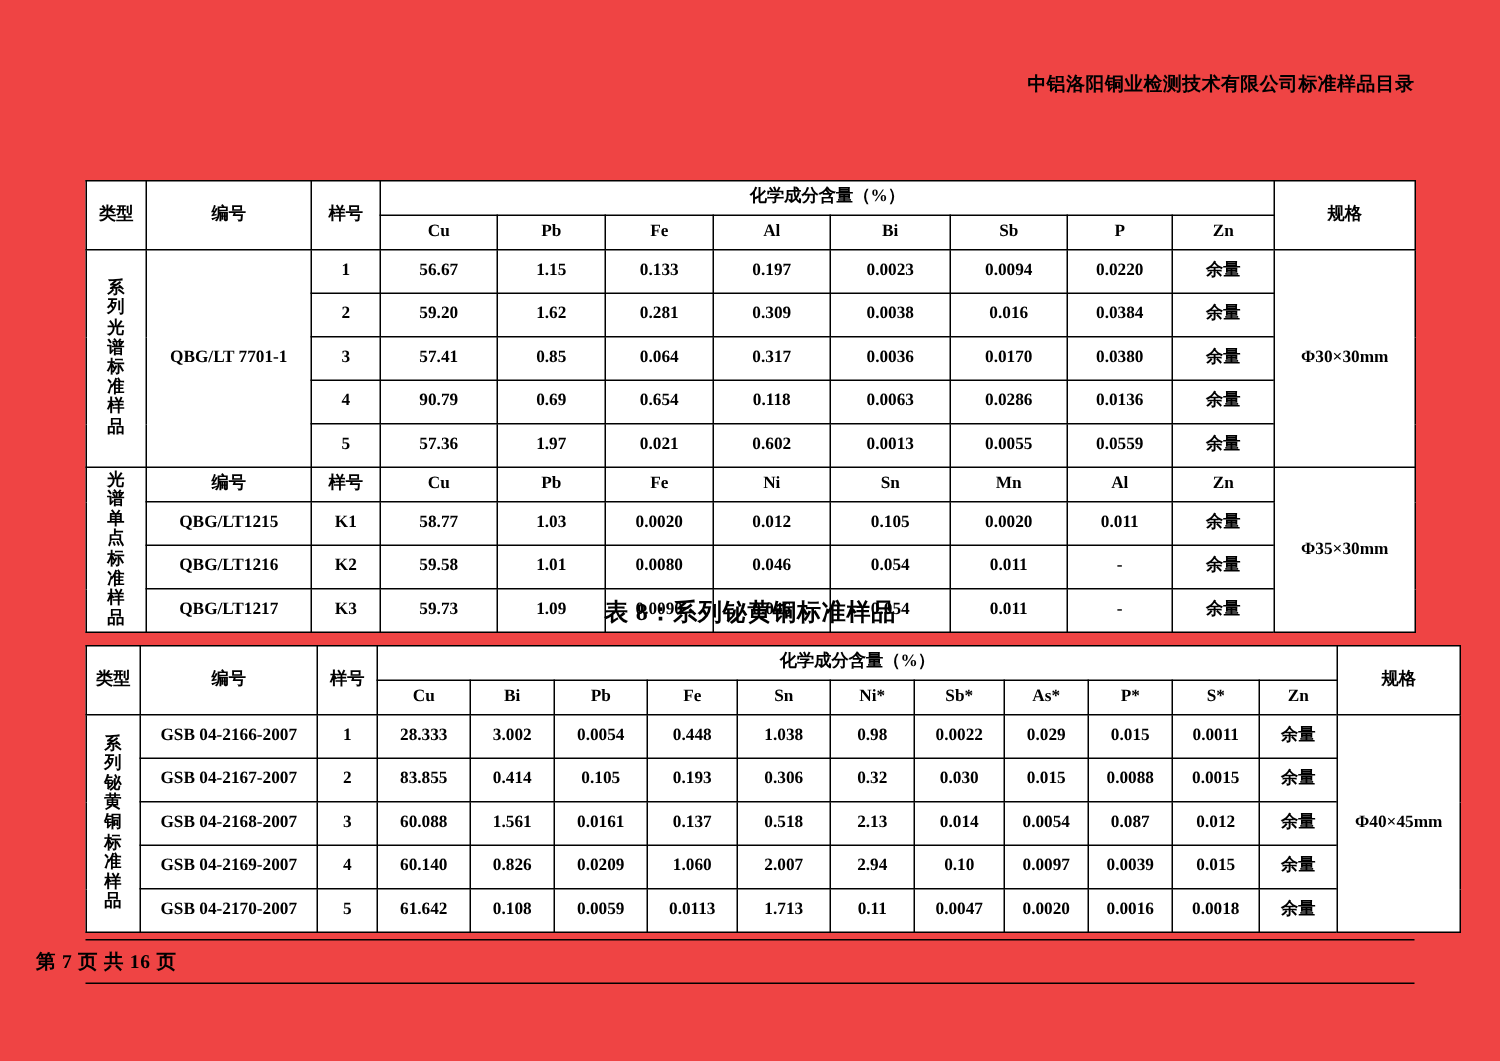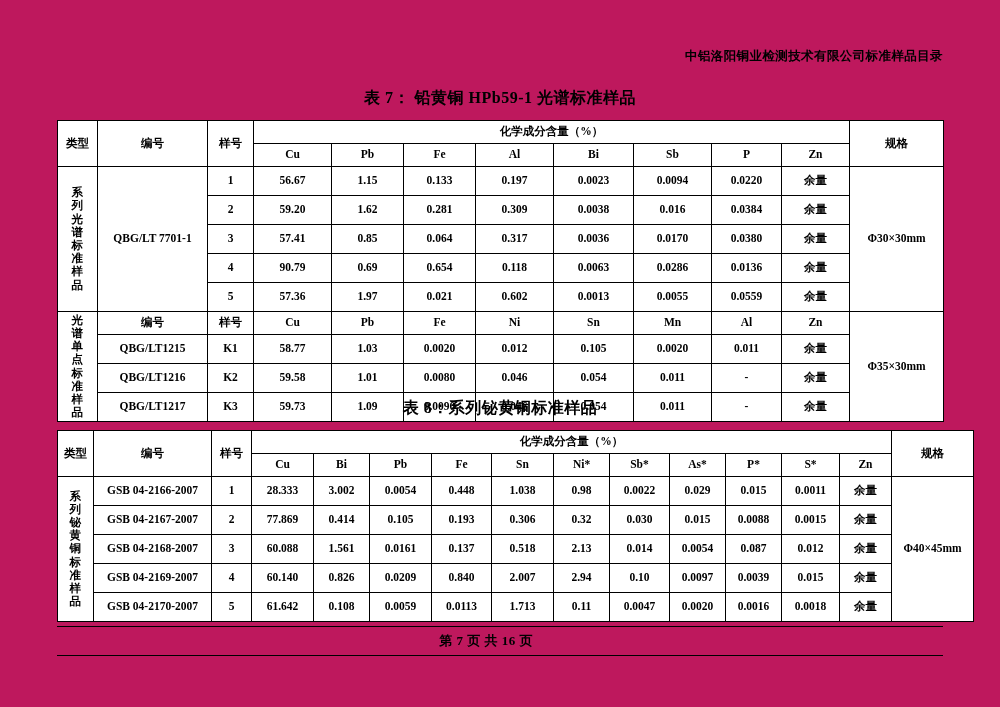--- a/index.html
+++ b/index.html
@@ -4,21 +4,21 @@
 <style>
   html, body {
     margin: 0;
     padding: 0;
     background: #f0f0ee;
   }
   .page {
     position: relative;
     width: 1000px;
     height: 707px;
-    background: #be185d;
+    background: #ef4444;
     margin: 0 auto;
     font-family: "Liberation Serif", serif;
     color: #000;
     overflow: hidden;
     box-sizing: border-box;
   }
   .header-line {
     position: absolute;
     top: 48px;
     right: 57px;
@@ -85,25 +85,25 @@
     height: 28px;
   }
   td.hdr {
     height: 22px;
   }
   .footer {
     position: absolute;
     left: 0;
     width: 972px;
     top: 632px;
-    text-align: center;
     font-weight: bold;
     font-size: 13px;
     font-family: "Liberation Serif", serif;
     letter-spacing: 0.5px;
+    padding-left: 24px;
   }
   .footer-rule {
     position: absolute;
     left: 57px;
     width: 886px;
     top: 626px;
     border-top: 1px solid #000;
     height: 0;
   }
   .footer-rule2 {
@@ -115,21 +115,20 @@
     height: 0;
   }
 </style>
 </head>
 <body>
 
 <div class="page">
 
   <div class="header-line">中铝洛阳铜业检测技术有限公司标准样品目录</div>
 
-  <div class="table-title title7">表 7：  铅黄铜 HPb59-1 光谱标准样品</div>
 
   <table class="doc tbl7">
     <colgroup>
       <col style="width:40px">
       <col style="width:110px">
       <col style="width:46px">
       <col style="width:78px">
       <col style="width:72px">
       <col style="width:72px">
       <col style="width:78px">
@@ -331,21 +330,21 @@
         <td class="rowh">0.0022</td>
         <td class="rowh">0.029</td>
         <td class="rowh">0.015</td>
         <td class="rowh">0.0011</td>
         <td class="rowh">余量</td>
         <td class="rowh" rowspan="5">Φ40×45mm</td>
       </tr>
       <tr>
         <td class="rowh">GSB 04-2167-2007</td>
         <td class="rowh">2</td>
-        <td class="rowh">77.869</td>
+        <td class="rowh">83.855</td>
         <td class="rowh">0.414</td>
         <td class="rowh">0.105</td>
         <td class="rowh">0.193</td>
         <td class="rowh">0.306</td>
         <td class="rowh">0.32</td>
         <td class="rowh">0.030</td>
         <td class="rowh">0.015</td>
         <td class="rowh">0.0088</td>
         <td class="rowh">0.0015</td>
         <td class="rowh">余量</td>
@@ -364,21 +363,21 @@
         <td class="rowh">0.087</td>
         <td class="rowh">0.012</td>
         <td class="rowh">余量</td>
       </tr>
       <tr>
         <td class="rowh">GSB 04-2169-2007</td>
         <td class="rowh">4</td>
         <td class="rowh">60.140</td>
         <td class="rowh">0.826</td>
         <td class="rowh">0.0209</td>
-        <td class="rowh">0.840</td>
+        <td class="rowh">1.060</td>
         <td class="rowh">2.007</td>
         <td class="rowh">2.94</td>
         <td class="rowh">0.10</td>
         <td class="rowh">0.0097</td>
         <td class="rowh">0.0039</td>
         <td class="rowh">0.015</td>
         <td class="rowh">余量</td>
       </tr>
       <tr>
         <td class="rowh">GSB 04-2170-2007</td>

